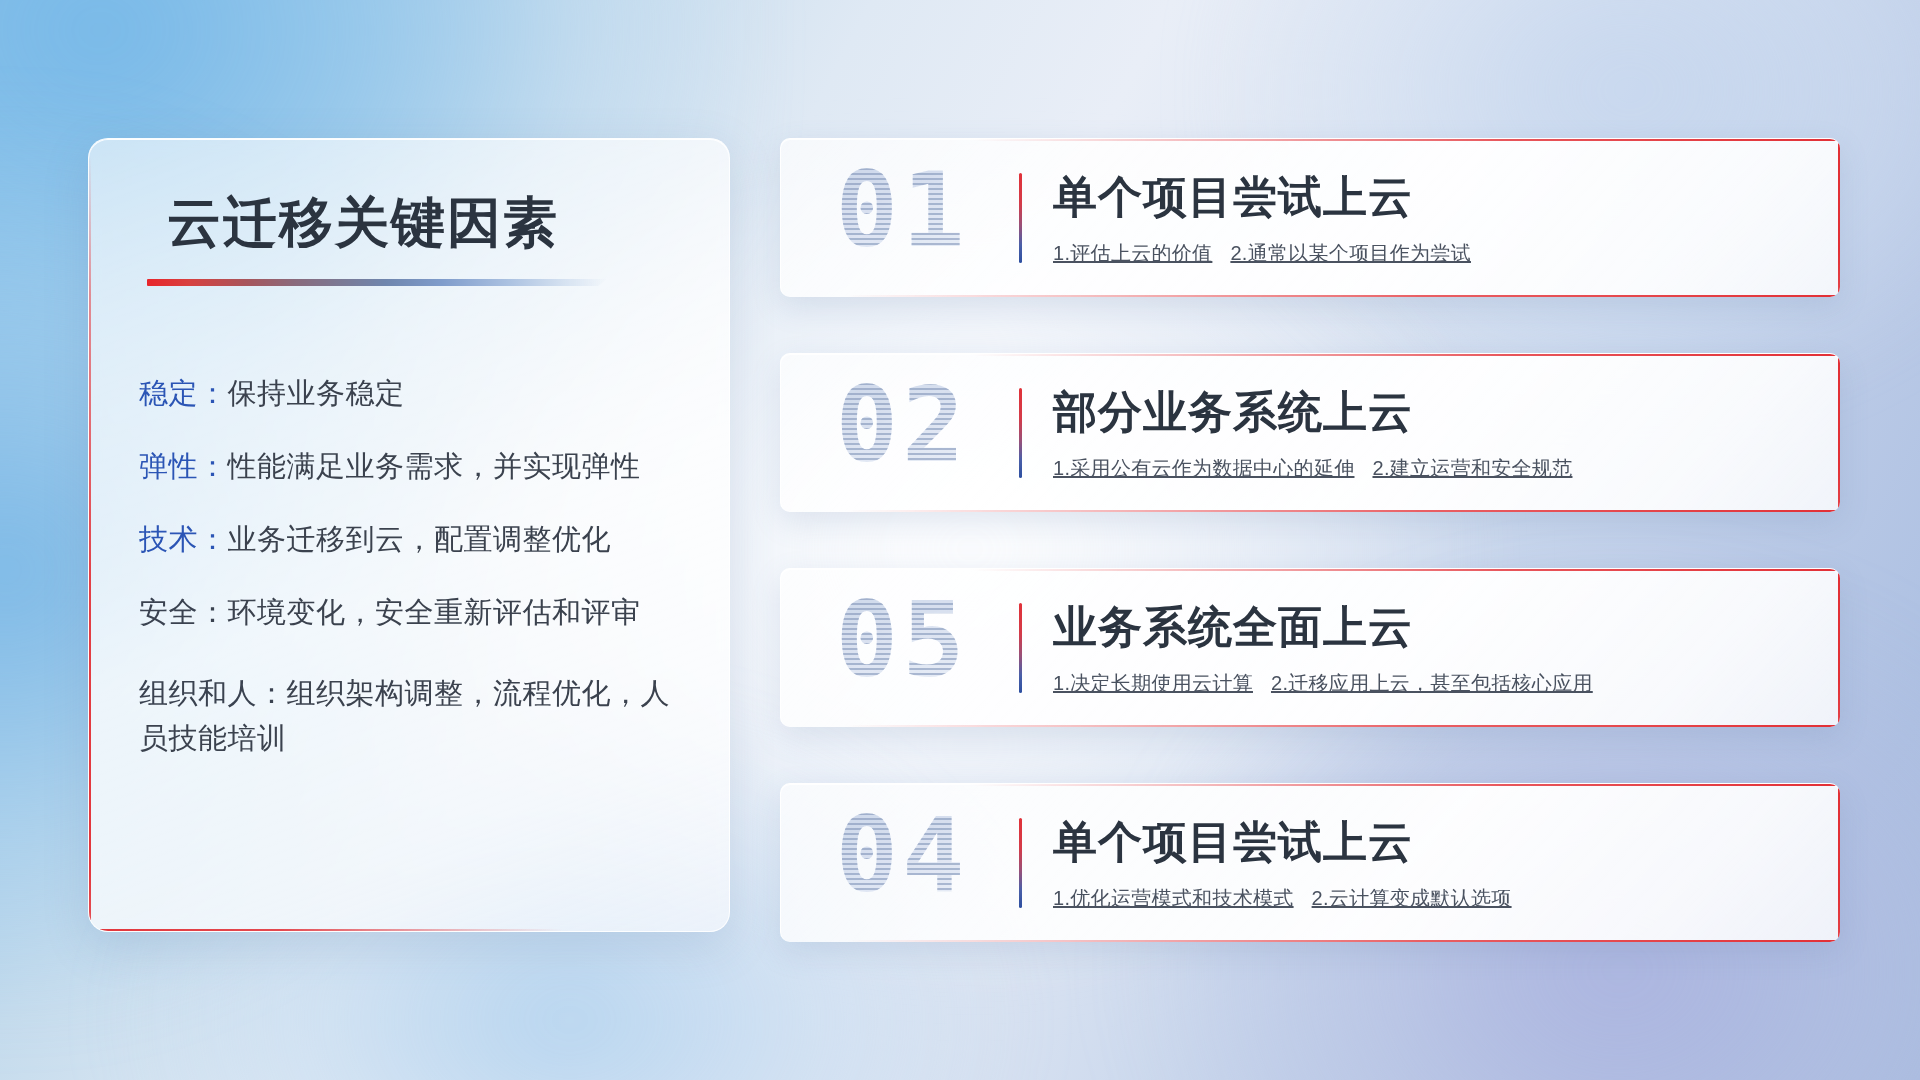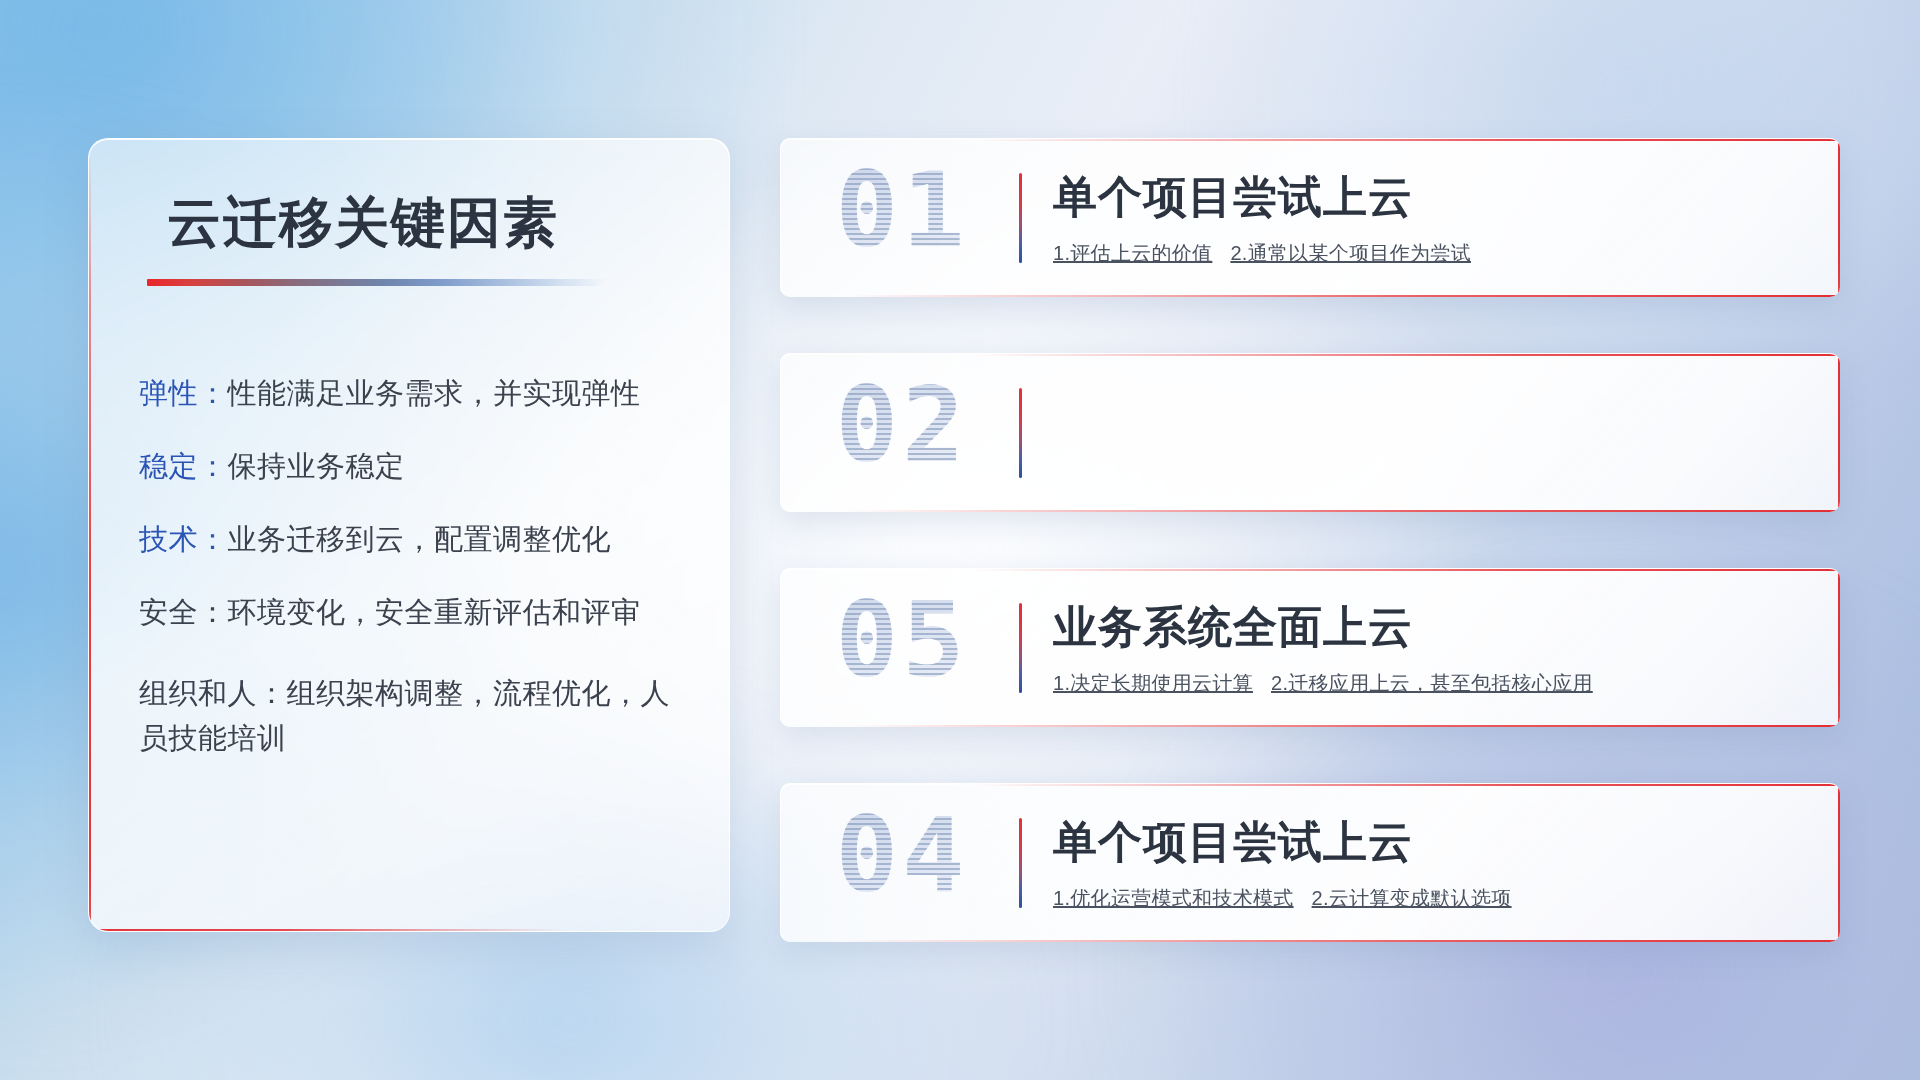--- a/index.html
+++ b/index.html
@@ -340,25 +340,25 @@
   <div class="bg-glow-bl"></div>
   <div class="bg-glow-br"></div>
 
   <div class="left-panel">
     <div class="panel-title">云迁移关键因素</div>
     <div class="panel-rule"></div>
 
     <div class="panel-list">
 
       <div class="panel-row">
+        <span class="row-key">稳定：</span><span class="row-val">保持业务稳定</span>
+      </div>
+
+      <div class="panel-row">
         <span class="row-key">弹性：</span><span class="row-val">性能满足业务需求，并实现弹性</span>
-      </div>
-
-      <div class="panel-row">
-        <span class="row-key">稳定：</span><span class="row-val">保持业务稳定</span>
       </div>
 
       <div class="panel-row">
         <span class="row-key">技术：</span><span class="row-val">业务迁移到云，配置调整优化</span>
       </div>
 
       <div class="panel-row">
         <span class="row-key neutral">安全：</span><span class="row-val">环境变化，安全重新评估和评审</span>
       </div>
 
@@ -388,20 +388,26 @@
     </div>
 
     <div class="card">
       <div class="card-accent-top"></div>
       <div class="card-accent-right"></div>
       <div class="card-accent-bottom"></div>
       <div class="card-num">
         <span class="glyph">02</span>
       </div>
       <div class="card-divider"></div>
+      <div class="card-body">
+        <div class="card-title">部分业务系统上云</div>
+        <div class="card-sub">
+          <span>1.采用公有云作为数据中心的延伸</span><span class="gap"></span><span>2.建立运营和安全规范</span>
+        </div>
+      </div>
     </div>
 
     <div class="card">
       <div class="card-accent-top"></div>
       <div class="card-accent-right"></div>
       <div class="card-accent-bottom"></div>
       <div class="card-num">
         <span class="glyph">05</span>
       </div>
       <div class="card-divider"></div>

